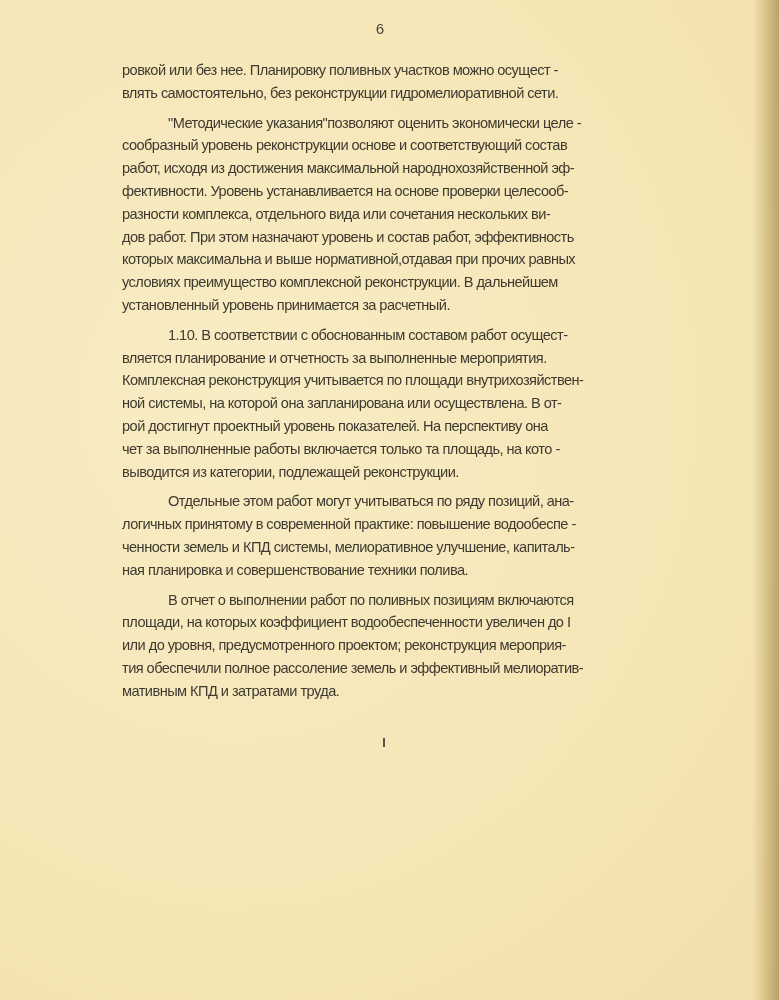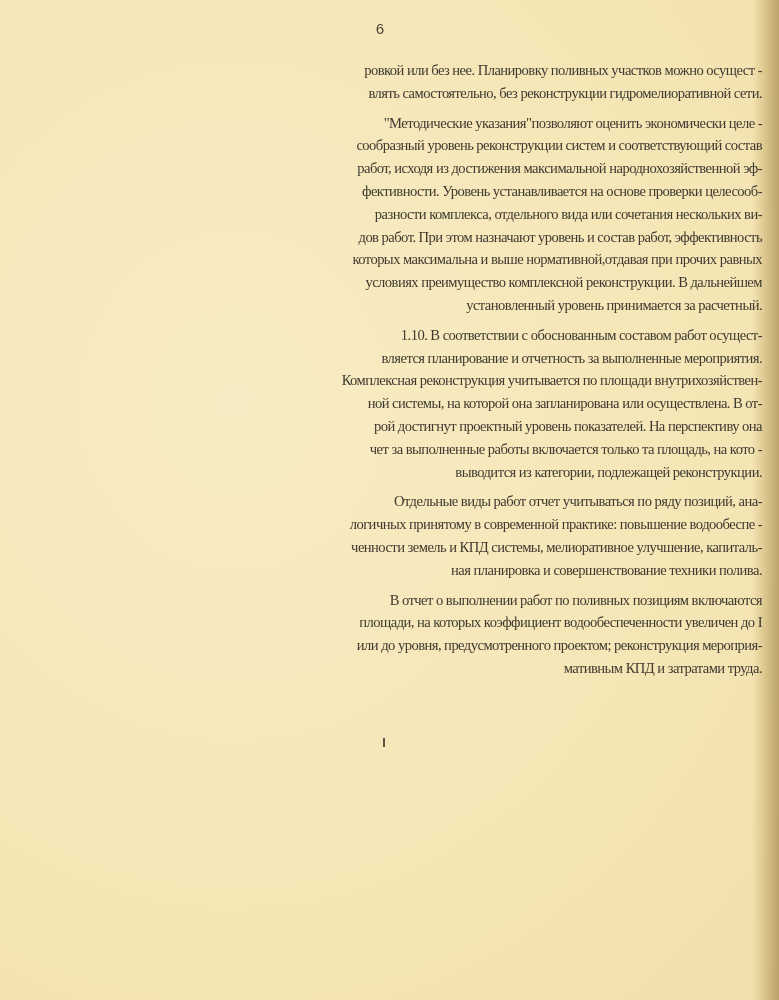--- a/index.html
+++ b/index.html
@@ -14,24 +14,23 @@
       linear-gradient(to right, rgba(0,0,0,0) 0px, rgba(0,0,0,0) 752px, rgba(180,150,80,0.35) 764px, rgba(140,110,50,0.55) 779px),
       radial-gradient(ellipse at 30% 40%, #f8ecc4 0%, #f5e6b6 60%, #f1e0ac 100%);
   }
   .pagenum {
     position: absolute; top: 22px; left: 0; width: 760px; text-align: center;
     font-family: "Liberation Mono", "DejaVu Sans Mono", monospace;
     font-size: 15px; color: #4a4438;
   }
   .text {
     position: absolute; left: 122px; top: 59px; width: 640px;
-    font-family: Liberation Serif, serif;
+    font-family: Liberation Sans, sans-serif;
     font-size: 14.6px; color: #3f3a30;
     letter-spacing: -0.55px;
-    text-align: right;
   }
   .line { height: 22.8px; line-height: 22.8px; white-space: pre; }
   .indent { padding-left: 46px; }
   .gap { height: 7px; }
   .stray {
     position: absolute; left: 383px; top: 738px; width: 1.5px; height: 9px;
     background: #5a5345;
   }
 </style>
 </head>
@@ -43,21 +42,21 @@
   <div class="text">
 
     <div>
       <div class="line">ровкой или без нее. Планировку поливных участков можно осущест -</div>
       <div class="line">влять самостоятельно, без реконструкции гидромелиоративной сети.</div>
     </div>
     <div class="gap"></div>
 
     <div>
       <div class="line indent">"Методические указания"позволяют оценить экономически целе -</div>
-      <div class="line">сообразный уровень реконструкции систем и соответствующий состав</div>
+      <div class="line">сообразный уровень реконструкции основе и соответствующий состав</div>
       <div class="line">работ, исходя из достижения максимальной народнохозяйственной эф-</div>
       <div class="line">фективности. Уровень устанавливается на основе проверки целесооб-</div>
       <div class="line">разности комплекса, отдельного вида или сочетания нескольких ви-</div>
       <div class="line">дов работ. При этом назначают уровень и состав работ, эффективность</div>
       <div class="line">которых максимальна и выше нормативной,отдавая при прочих равных</div>
       <div class="line">условиях преимущество комплексной реконструкции. В дальнейшем</div>
       <div class="line">установленный уровень принимается за расчетный.</div>
     </div>
     <div class="gap"></div>
 
@@ -66,29 +65,30 @@
       <div class="line">вляется планирование и отчетность за выполненные мероприятия.</div>
       <div class="line">Комплексная реконструкция учитывается по площади внутрихозяйствен-</div>
       <div class="line">ной системы, на которой она запланирована или осуществлена. В от-</div>
       <div class="line">рой достигнут проектный уровень показателей. На перспективу она</div>
       <div class="line">чет за выполненные работы включается только та площадь, на кото -</div>
       <div class="line">выводится из категории, подлежащей реконструкции.</div>
     </div>
     <div class="gap"></div>
 
     <div>
-      <div class="line indent">Отдельные виды работ отчет учитываться по ряду позиций, ана-</div>
+      <div class="line indent">Отдельные этом работ могут учитываться по ряду позиций, ана-</div>
       <div class="line">логичных принятому в современной практике: повышение водообеспе -</div>
       <div class="line">ченности земель и КПД системы, мелиоративное улучшение, капиталь-</div>
       <div class="line">ная планировка и совершенствование техники полива.</div>
     </div>
     <div class="gap"></div>
 
     <div>
       <div class="line indent">В отчет о выполнении работ по поливных позициям включаются</div>
       <div class="line">площади, на которых коэффициент водообеспеченности увеличен до I</div>
       <div class="line">или до уровня, предусмотренного проектом; реконструкция мероприя-</div>
+      <div class="line">тия обеспечили полное рассоление земель и эффективный мелиоратив-</div>
       <div class="line">мативным КПД и затратами труда.</div>
     </div>
   </div>
 
   <div class="stray"></div>
 </div>
 
 </body></html>

